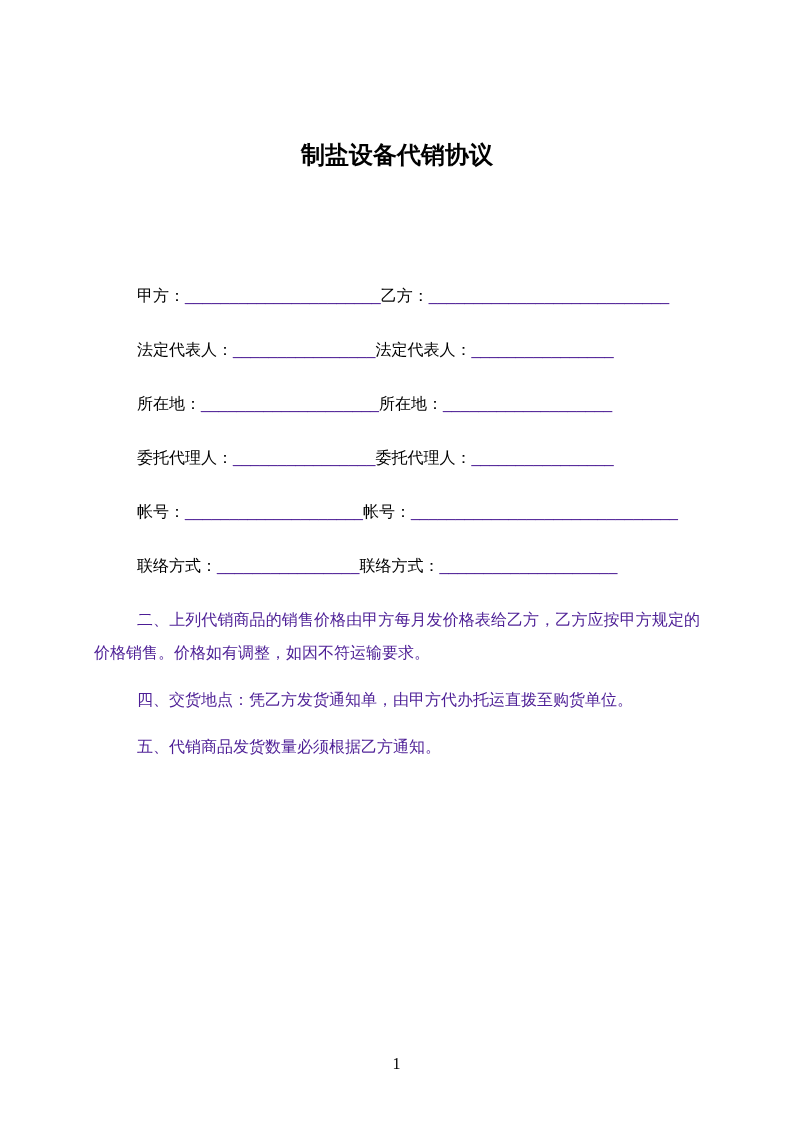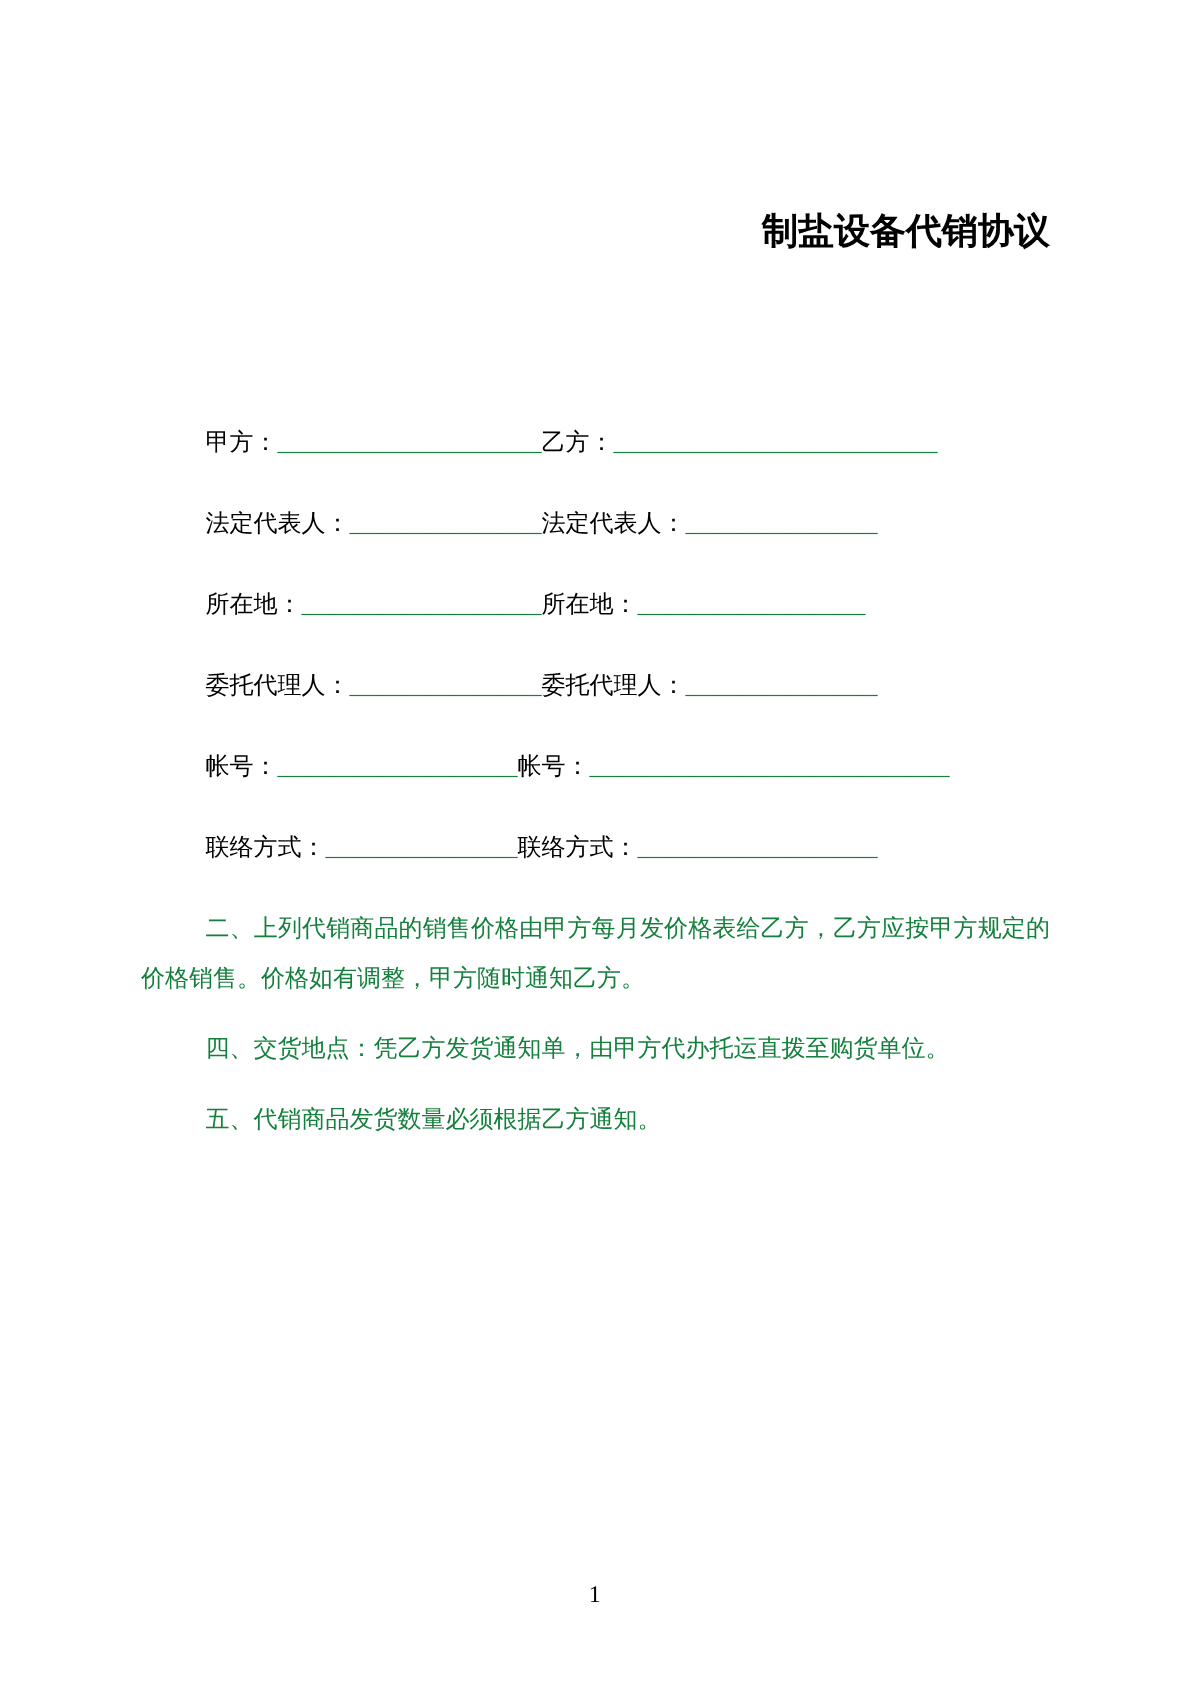--- a/index.html
+++ b/index.html
@@ -14,30 +14,30 @@
     font-size: 16px;
     line-height: 33px;
     padding: 138px 93px 0 94px;
     box-sizing: border-box;
     overflow: hidden;
   }
   .title {
     margin: 0;
     font-size: 24px;
     font-weight: bold;
-    text-align: right;
+    text-align: center;
     line-height: 33px;
   }
   .parties { margin-top: 108px; }
   .party-row {
     margin: 0 0 21px 0;
     text-indent: 43px;
     white-space: nowrap;
   }
-  .party-row .blank, .clause { color: #15803d; font-family: Liberation Serif, serif; }
+  .party-row .blank, .clause { color: #4c1d95; }
   .clauses { margin-top: 4px; }
   .clause {
     margin: 0 0 14px 0;
     text-indent: 43px;
     text-align: justify;
     word-break: break-all;
   }
   .footer {
     position: absolute;
     left: 0;
@@ -59,20 +59,20 @@
   <section class="parties">
     <p class="party-row"><span class="label">甲方：</span><span class="blank">______________________</span><span class="label">乙方：</span><span class="blank">___________________________</span></p>
     <p class="party-row"><span class="label">法定代表人：</span><span class="blank">________________</span><span class="label">法定代表人：</span><span class="blank">________________</span></p>
     <p class="party-row"><span class="label">所在地：</span><span class="blank">____________________</span><span class="label">所在地：</span><span class="blank">___________________</span></p>
     <p class="party-row"><span class="label">委托代理人：</span><span class="blank">________________</span><span class="label">委托代理人：</span><span class="blank">________________</span></p>
     <p class="party-row"><span class="label">帐号：</span><span class="blank">____________________</span><span class="label">帐号：</span><span class="blank">______________________________</span></p>
     <p class="party-row"><span class="label">联络方式：</span><span class="blank">________________</span><span class="label">联络方式：</span><span class="blank">____________________</span></p>
   </section>
 
   <section class="clauses">
-    <p class="clause">二、上列代销商品的销售价格由甲方每月发价格表给乙方，乙方应按甲方规定的价格销售。价格如有调整，甲方随时通知乙方。</p>
+    <p class="clause">二、上列代销商品的销售价格由甲方每月发价格表给乙方，乙方应按甲方规定的价格销售。价格如有调整，如因不符运输要求。</p>
     <p class="clause">四、交货地点：凭乙方发货通知单，由甲方代办托运直拨至购货单位。</p>
     <p class="clause">五、代销商品发货数量必须根据乙方通知。</p>
   </section>
 
   <div class="footer"><span>1</span></div>
 
 </div>
 
 </body></html>

